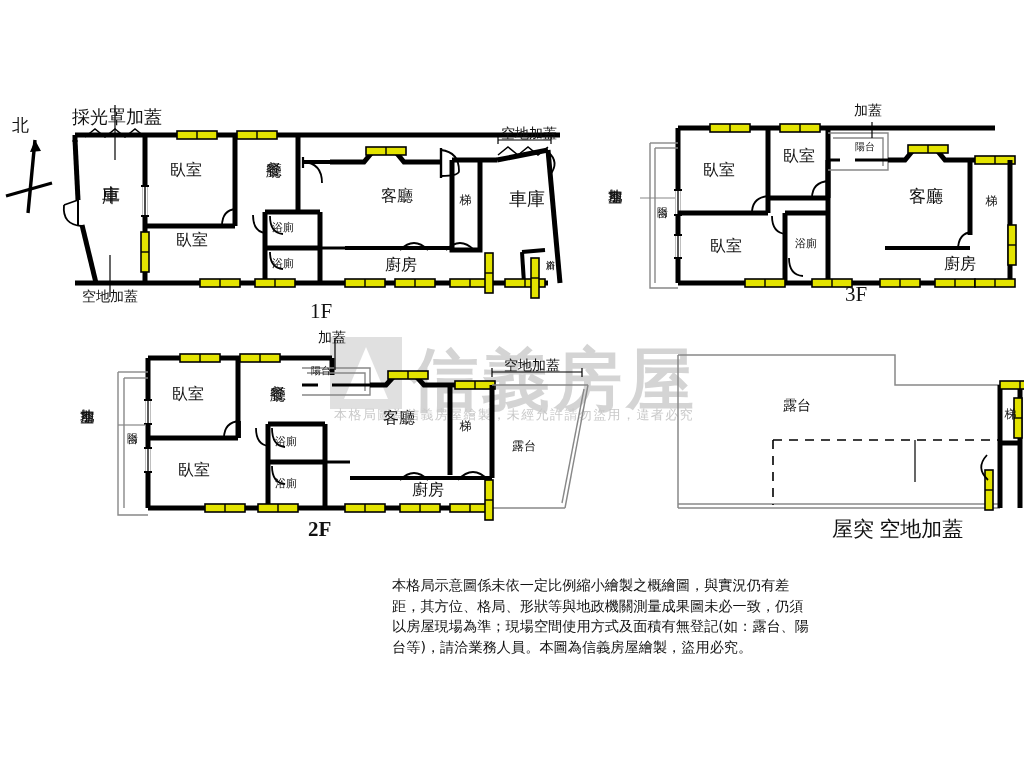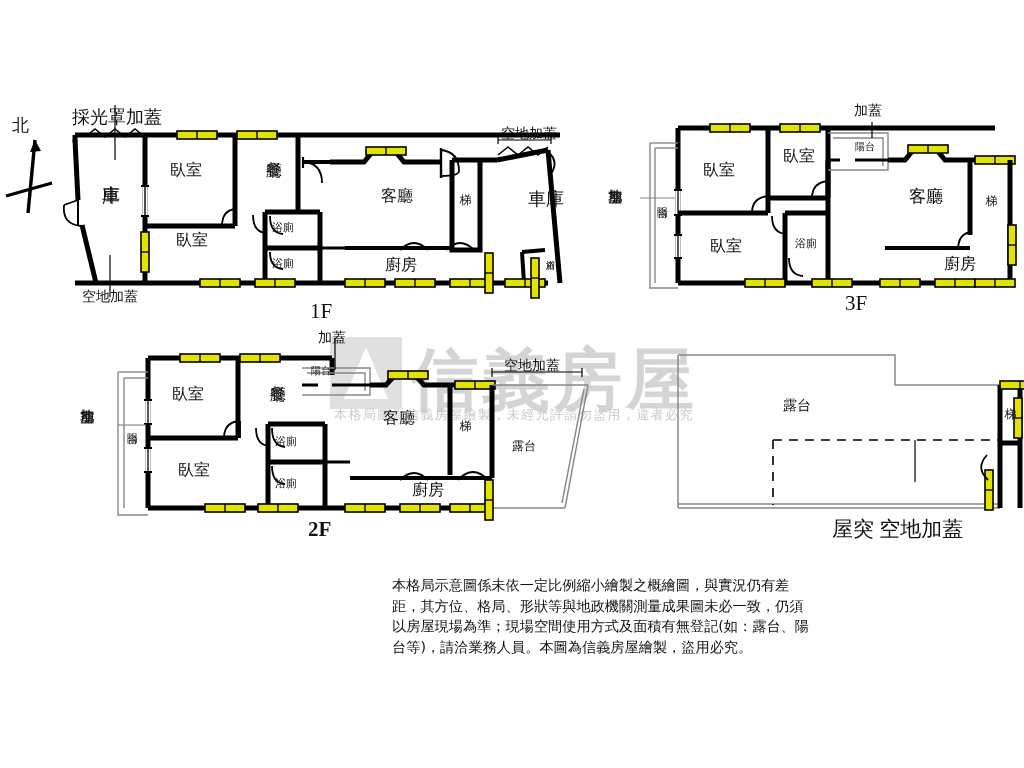--- a/index.html
+++ b/index.html
@@ -323,37 +323,37 @@
 
   <div class="lbl vert" style="left:101px;top:171px;font-size:18px;">車庫</div>
   <div class="lbl" style="left:170px;top:162px;font-size:16px;">臥室</div>
   <div class="lbl" style="left:176px;top:232px;font-size:16px;">臥室</div>
   <div class="lbl vert" style="left:265px;top:148px;font-size:16px;">餐廳</div>
   <div class="lbl" style="left:272px;top:222px;font-size:11px;">浴廁</div>
   <div class="lbl" style="left:272px;top:258px;font-size:11px;">浴廁</div>
   <div class="lbl" style="left:381px;top:188px;font-size:16px;">客廳</div>
   <div class="lbl" style="left:385px;top:257px;font-size:16px;">廚房</div>
   <div class="lbl vert" style="left:459px;top:184px;font-size:12px;">梯</div>
-  <div class="lbl" style="left:528px;top:190px;font-size:18px;">車庫</div>
+  <div class="lbl" style="left:509px;top:190px;font-size:18px;">車庫</div>
   <div class="lbl vert" style="left:545px;top:253px;font-size:9px;">浴廁</div>
   <div class="lbl floorname" style="left:310px;top:292px;margin-top:8px;">1F</div>
 
   <div class="lbl vert" style="left:608px;top:178px;font-size:14px;">空地加蓋</div>
   <div class="lbl" style="left:854px;top:103px;font-size:14px;">加蓋</div>
 
   <div class="lbl vert" style="left:656px;top:198px;font-size:11px;">陽台</div>
   <div class="lbl" style="left:703px;top:162px;font-size:16px;">臥室</div>
   <div class="lbl" style="left:783px;top:148px;font-size:16px;">臥室</div>
   <div class="lbl" style="left:710px;top:238px;font-size:16px;">臥室</div>
   <div class="lbl" style="left:795px;top:238px;font-size:11px;">浴廁</div>
   <div class="lbl" style="left:855px;top:142px;font-size:10px;">陽台</div>
   <div class="lbl" style="left:909px;top:188px;font-size:17px;">客廳</div>
   <div class="lbl" style="left:944px;top:256px;font-size:16px;">廚房</div>
   <div class="lbl vert" style="left:985px;top:185px;font-size:12px;">梯</div>
-  <div class="lbl floorname" style="left:845px;top:292px;">3F</div>
+  <div class="lbl floorname" style="left:845px;top:283px;">3F</div>
 
   <div class="lbl vert" style="left:80px;top:398px;font-size:14px;">空地加蓋</div>
   <div class="lbl" style="left:318px;top:330px;font-size:14px;">加蓋</div>
   <div class="lbl" style="left:504px;top:358px;font-size:14px;">空地加蓋</div>
 
   <div class="lbl vert" style="left:126px;top:424px;font-size:11px;">陽台</div>
   <div class="lbl" style="left:172px;top:386px;font-size:16px;">臥室</div>
   <div class="lbl" style="left:178px;top:462px;font-size:16px;">臥室</div>
   <div class="lbl vert" style="left:269px;top:372px;font-size:16px;">餐廳</div>
   <div class="lbl" style="left:275px;top:436px;font-size:11px;">浴廁</div>

